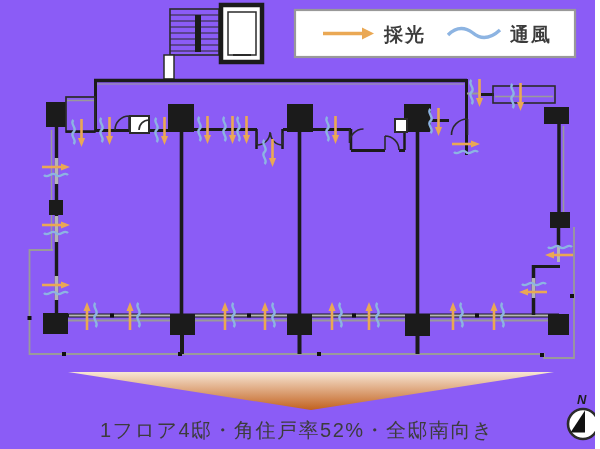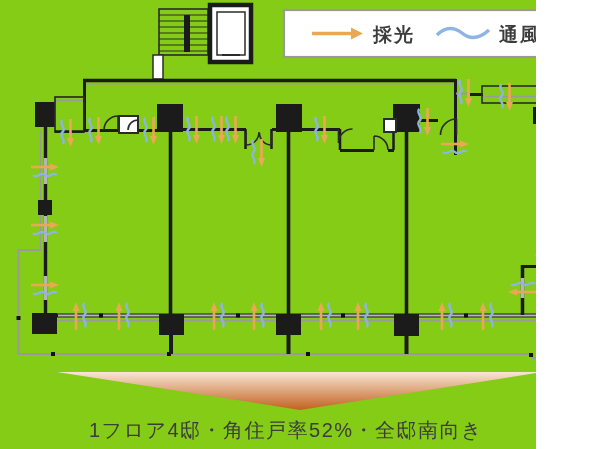--- a/index.html
+++ b/index.html
@@ -2,22 +2,22 @@
 <html style="--wall: #1b1b1b; --gray: #9a9a9a; --glz: #b5b5b5; --daylight: #eaa854; --ventilation: #8db4e2; --text: #3c3c3c; --grad_top: #f9ead9; --grad_bottom: #c2611f; --legend_border: #999999;"><head>
 <meta charset="utf-8">
 <style>
   :root{
     --wall:#1b1b1b; --gray:#9a9a9a; --glz:#b5b5b5;
     --daylight:#eaa854; --ventilation:#8db4e2;
     --text:#3c3c3c; --grad_top:#f9ead9; --grad_bottom:#c2611f;
     --legend_border:#999999;
   }
   html,body{margin:0;padding:0;background:#fff;}
-  .page{position:relative;width:536px;height:449px;background:#84cc16;overflow:hidden;
-        font-family:"Liberation Sans", sans-serif;}
+  .page{position:relative;width:584px;height:449px;background:#8b5cf6;overflow:hidden;
+        font-family:"Liberation Sans", sans-serif;padding-left:11px;}
   svg{display:block;}
   .wall{stroke:var(--wall);fill:none;}
   .grayln{stroke:var(--gray);fill:none;}
   .glz{stroke:var(--glz);fill:none;}
   .col{fill:var(--wall);stroke:none;}
   .thin{stroke:#2b2b2b;fill:none;}
   .thinw{stroke:#2b2b2b;fill:#fff;}
   .orange{stroke:var(--daylight);fill:none;}
   .orangeF{fill:var(--daylight);stroke:none;}
   .blue{stroke:var(--ventilation);fill:none;}

